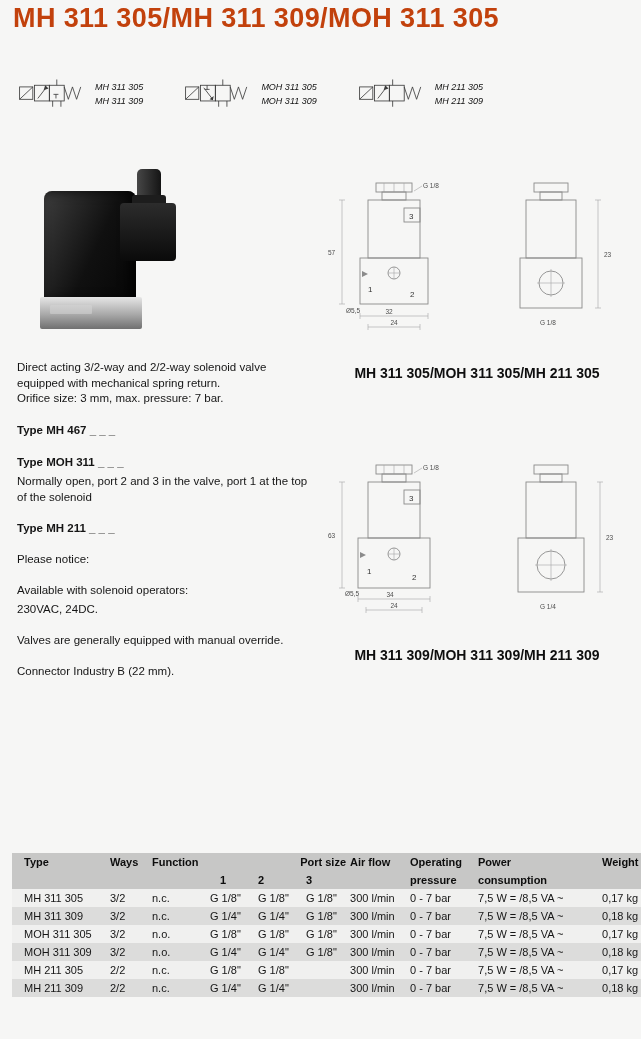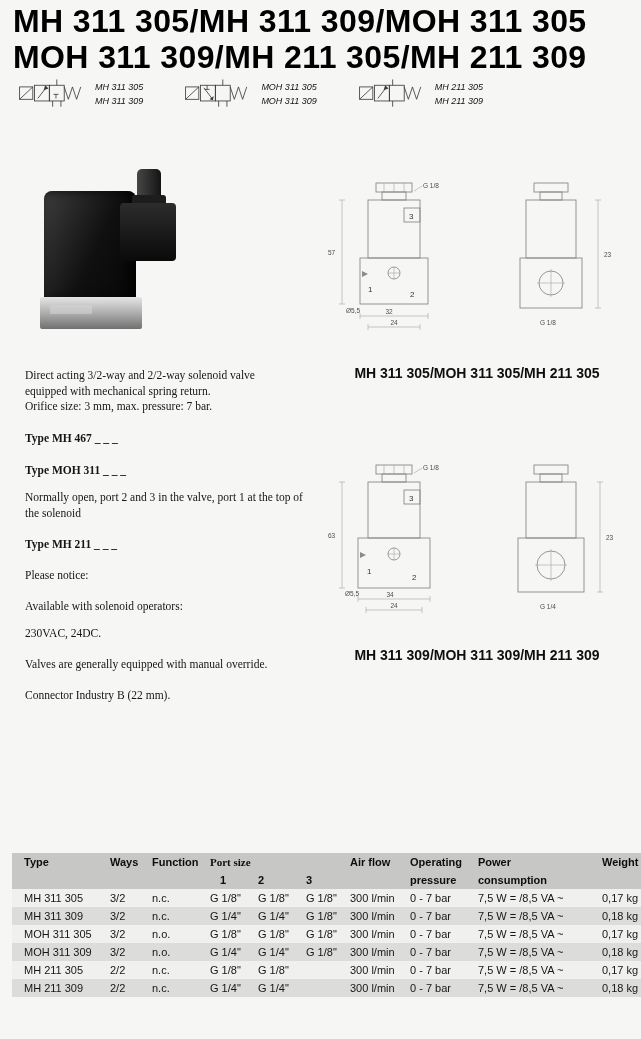--- a/index.html
+++ b/index.html
@@ -8,22 +8,22 @@
     background:#f6f6f5;
     font-family:"Liberation Sans", sans-serif;
     color:#1b1b1b;
     position:relative;
     overflow:hidden;
   }
 
   
   .title {
     position:absolute; left:13px; top:3px;
-    font-size:32px; line-height:1.13; font-weight:bold;
-    color:#000000; letter-spacing:0.4px;
+    font-size:27px; line-height:1.13; font-weight:bold;
+    color:#c2410c; letter-spacing:0.4px;
   }
 
   
   .symbols { position:absolute; left:13px; top:76px; display:flex; gap:36px; }
   .sym-group { display:flex; align-items:flex-start; gap:6px; }
   .psym { width:76px; height:40px; }
   .psym .ln { stroke:#3a3a3a; fill:none; stroke-width:1; }
   .psym .fl { fill:#3a3a3a; stroke:none; }
   .sym-labels { font-size:9px; font-style:italic; line-height:1.5; padding-top:5px; color:#111; }
 
@@ -39,52 +39,51 @@
   .ph-gland-ring { position:absolute; left:92px; top:32px; width:34px; height:11px;
     background:#1d1d1d; border-radius:3px; }
   .ph-base { position:absolute; left:0px; top:134px; width:102px; height:32px;
     background:linear-gradient(180deg,#e6e6e6,#a8a8a8 55%,#707070); border-radius:2px; }
   .ph-base-mark { position:absolute; left:10px; top:142px; width:42px; height:9px;
     background:#d6d6d6; opacity:.55; border-radius:1px; }
 
   
   .copy { position:absolute; left:13px; top:356px; width:302px;
     font-size:11.5px; line-height:1.36; color:#151515; }
-  .copy p { margin:12px;font-family:Liberation Serif, serif; }
+  .copy p { margin:4px; }
   .copy .blk { margin-top:15px; }
   .copy .ht { font-weight:bold; margin-top:16px; }
 
   
   .draw-set { position:absolute; left:318px; width:318px; }
   #draw1 { top:158px; }
   #draw2 { top:440px; }
   .tdraw { width:318px; height:202px; display:block; }
   .tdraw .dl { stroke:#8b8b8b; fill:none; stroke-width:0.9; }
   .tdraw .dthin { stroke:#a5a5a5; fill:none; stroke-width:0.6; }
   .tdraw text { stroke:none; fill:#4d4d4d; font-size:6.5px; font-family:"Liberation Sans",sans-serif; }
   .tdraw text.pnum { font-size:8px; fill:#333; }
   .draw-caption { font-size:14px; font-weight:bold; text-align:center; margin-top:5px; color:#0e0e0e; }
 
   
   .spec { position:absolute; left:12px; top:853px; width:641px;
     border-collapse:collapse; table-layout:fixed; font-size:11px; }
   .spec th, .spec td { text-align:left; padding:3px 2px; white-space:nowrap; overflow:hidden; }
   .spec thead th { background:#c7c7c6; font-weight:bold; vertical-align:top; color:#0d0d0d; }
-  .spec th.ctr { text-align:left;font-family:Liberation Serif, serif; }
+  .spec th.ctr { text-align:right; }
   .spec td:first-child, .spec thead th:first-child { padding-left:12px; }
   .spec tbody tr:nth-child(odd)  { background:#f0f0ef; }
   .spec tbody tr:nth-child(even) { background:#dcdcdb; }
   .spec tbody td { color:#161616; }
 </style>
 </head>
 <body>
 
 <div class="title">
   <span>MH 311 305/MH 311 309/MOH 311 305</span><br>
-  <span>MOH 311 309/MH 211 305/MH 211 309</span>
 </div>
 
 <div class="symbols">
 
   <div class="sym-group">
     <svg class="psym" viewBox="0 0 92 44">
       <rect class="ln" x="8" y="11" width="16" height="15"></rect>
       <line class="ln" x1="8" y1="26" x2="24" y2="11"></line>
       <rect class="ln" x="26" y="9" width="18" height="19"></rect>
       <rect class="ln" x="44" y="9" width="18" height="19"></rect>

